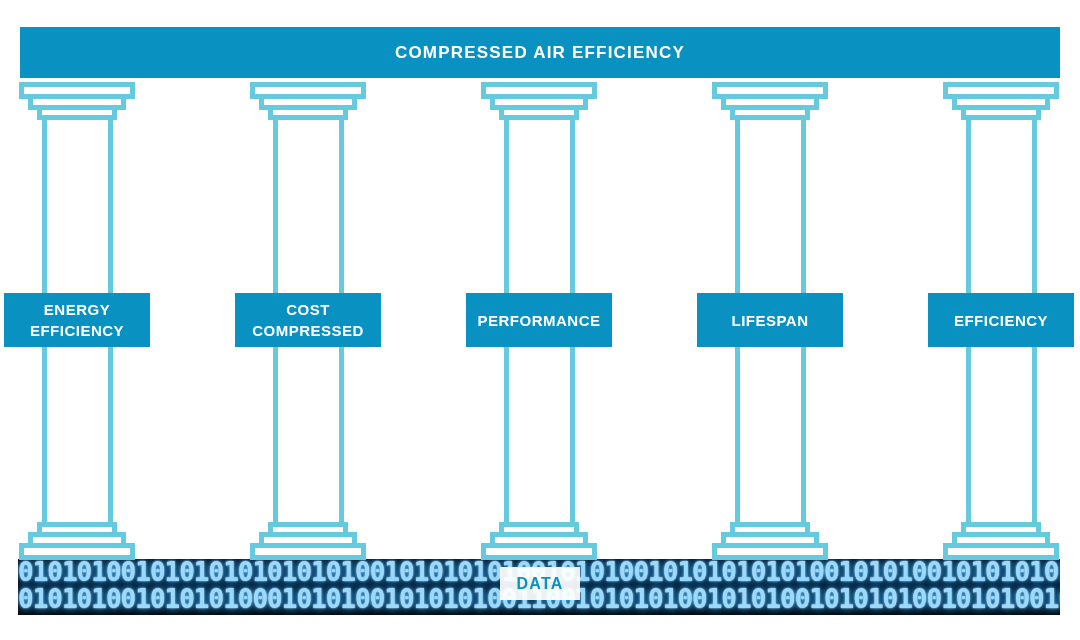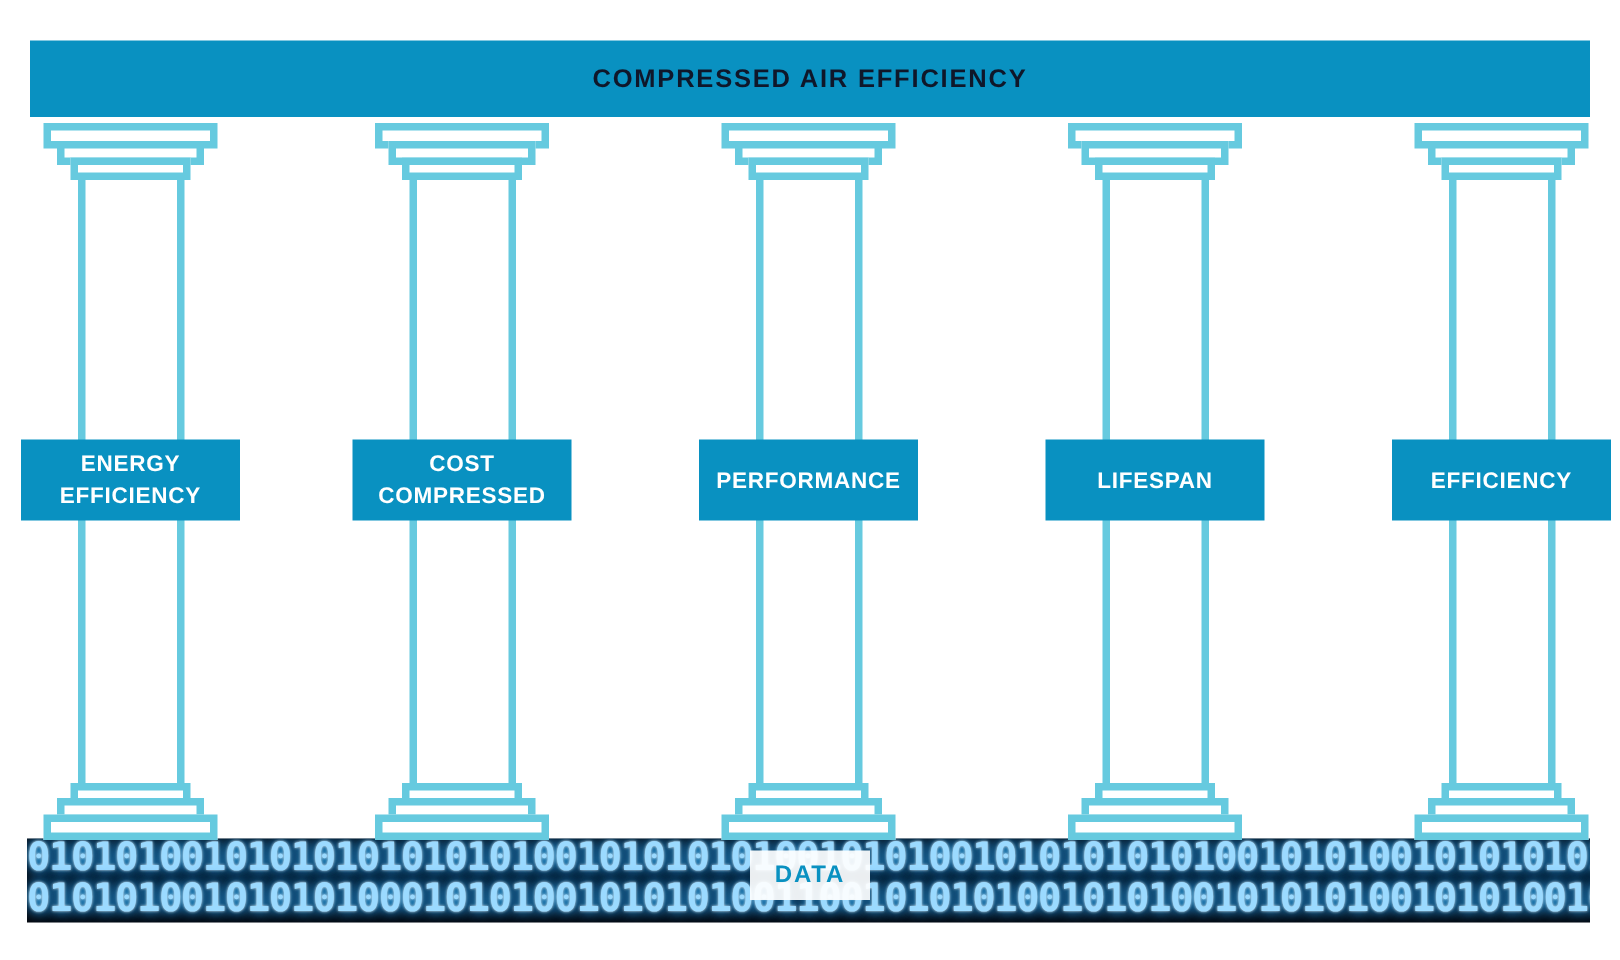--- a/index.html
+++ b/index.html
@@ -6,28 +6,28 @@
   #canvas{
     position:relative;width:1080px;height:640px;background:#ffffff;
     overflow:hidden;font-family:"Liberation Sans",sans-serif;
   }
   
   .roof{
     position:absolute;left:20px;top:27px;width:1040px;height:51px;
     background:#0991c1;display:flex;align-items:center;justify-content:center;
   }
   .roof-title{
-    color:#0f172a;font-weight:700;font-size:17px;letter-spacing:1.2px;
+    color:#ffffff;font-weight:700;font-size:17px;letter-spacing:1.2px;
   }
   
   .pillar{
     position:absolute;top:82px;height:478px;width:116px;
     display:flex;flex-direction:column;align-items:center;
   }
-  .p1{left:29px}.p2{left:250px}.p3{left:481px}.p4{left:712px}.p5{left:943px}
+  .p1{left:19px}.p2{left:250px}.p3{left:481px}.p4{left:712px}.p5{left:943px}
   .tier{
     box-sizing:border-box;border:5px solid #66cadf;background:#ffffff;
   }
   .t-wide{width:116px;height:17px;}
   .t-mid{width:98px;height:16px;margin-top:-5px;}
   .t-narrow{width:80px;height:15px;margin-top:-5px;}
   .base .t-mid,.base .t-wide{margin-top:-5px;}
   .base .t-narrow{margin-top:0;}
   .capital,.base{display:flex;flex-direction:column;align-items:center;z-index:2;}
   .shaft{

